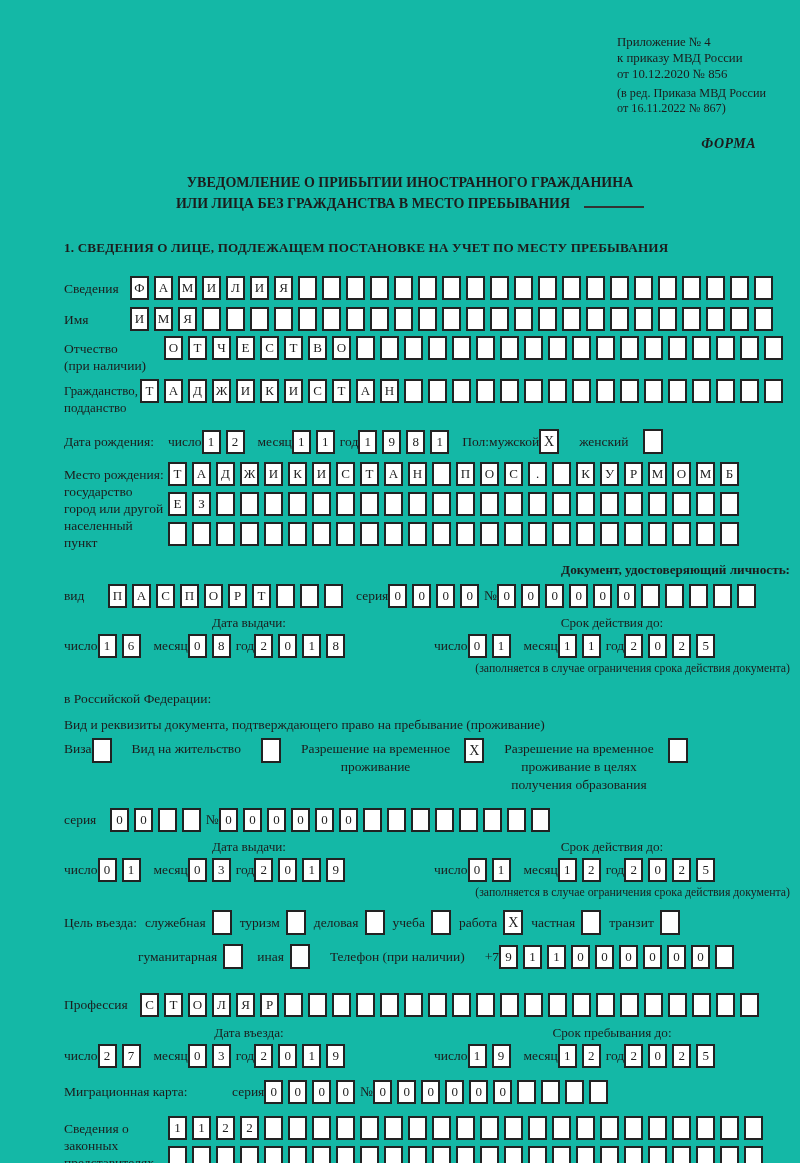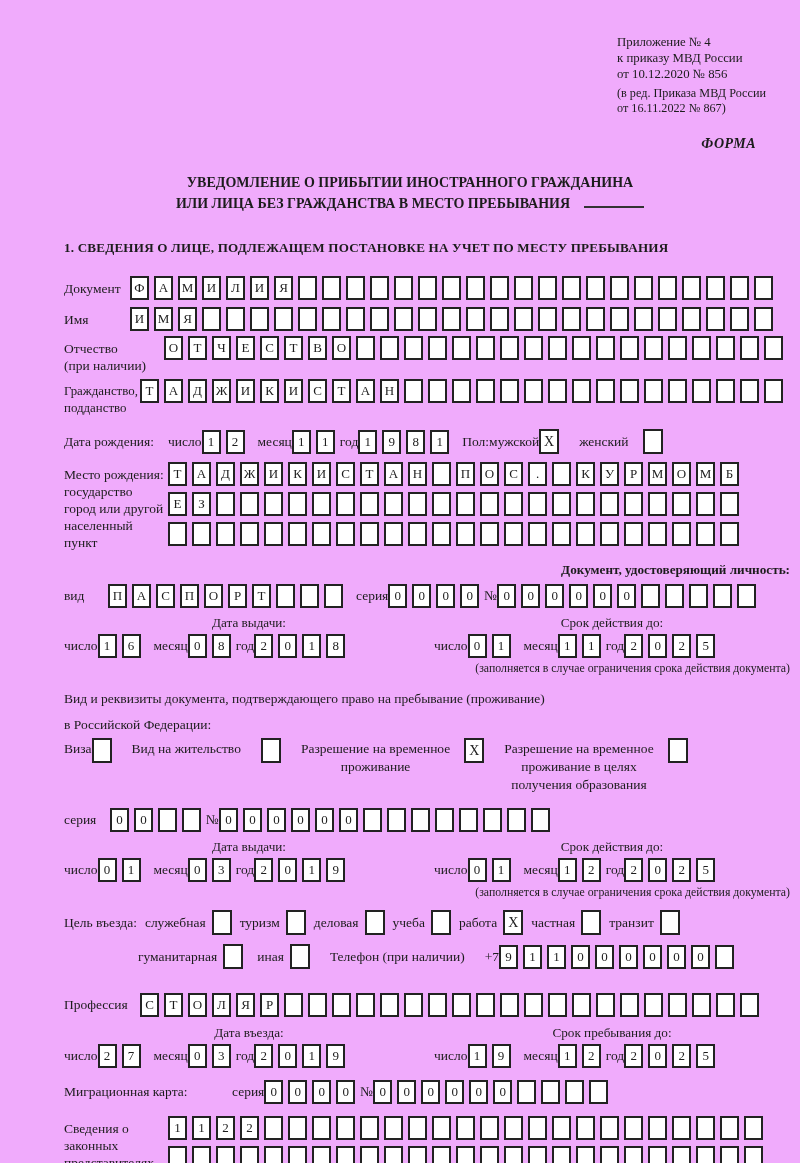--- a/index.html
+++ b/index.html
@@ -1,18 +1,18 @@
 <!DOCTYPE html>
 <html><head>
 <meta charset="utf-8">
 <style>
   * { margin:0; padding:0; box-sizing:border-box; }
   html,body { background:#e9e9e9; }
   .doc {
-    width:800px; height:1163px; margin:0 auto; background:#f0abfc; color:#1c1c1c;
+    width:800px; height:1163px; margin:0 auto; background:#14b8a6; color:#1c1c1c;
     font-family:"Liberation Serif","DejaVu Serif",serif; font-size:13.5px;
     padding:34px 10px 16px 64px; position:relative; overflow:hidden;
   }
   .hdr { margin-left:553px; line-height:16px; font-size:12.8px; }
   .hdr-edition { margin-top:4px; font-size:12.2px; line-height:15px; }
   .form-label { text-align:right; padding-right:34px; font-weight:bold; font-size:14px; margin-top:20px; letter-spacing:.5px;font-style:italic; }
   .title { text-align:center; font-weight:bold; font-size:14px; line-height:21px; margin-top:20px; margin-left:-34px; }
   .title-underline { display:inline-block; width:60px; border-bottom:2.5px solid #333; height:14px; margin-left:14px; }
   .section-heading { font-weight:bold; font-size:13.1px; margin-top:26px; margin-bottom:20px; letter-spacing:.2px; }
 
@@ -67,21 +67,21 @@
   <div class="form-label">ФОРМА</div>
 
   <div class="title">
     <div>УВЕДОМЛЕНИЕ О ПРИБЫТИИ ИНОСТРАННОГО ГРАЖДАНИНА</div>
     <div><span>ИЛИ ЛИЦА БЕЗ ГРАЖДАНСТВА В МЕСТО ПРЕБЫВАНИЯ</span><span class="title-underline"></span></div>
   </div>
 
   <div class="section-heading">1. СВЕДЕНИЯ О ЛИЦЕ, ПОДЛЕЖАЩЕМ ПОСТАНОВКЕ НА УЧЕТ ПО МЕСТУ ПРЕБЫВАНИЯ</div>
 
   <div class="frow mb7">
-    <div class="flabel w66">Документ</div>
+    <div class="flabel w66">Сведения</div>
     <div class="cellrow">
         <span class="cell">Ф</span>
         <span class="cell">А</span>
         <span class="cell">М</span>
         <span class="cell">И</span>
         <span class="cell">Л</span>
         <span class="cell">И</span>
         <span class="cell">Я</span>
         <span class="cell"></span>
         <span class="cell"></span>
@@ -412,22 +412,22 @@
           <span class="cell">2</span>
           <span class="cell">0</span>
           <span class="cell">2</span>
           <span class="cell">5</span>
         </span>
     </div>
   </div>
   <div class="note">(заполняется в случае ограничения срока действия документа)</div>
 
   <div class="intro">
+    <div>в Российской Федерации:</div>
     <div>Вид и реквизиты документа, подтверждающего право на пребывание (проживание)</div>
-    <div>в Российской Федерации:</div>
   </div>
 
   <div class="permit-row">
     <span class="permit-lbl">Виза</span>
     <span class="cbox"></span>
       <span class="gap20"></span>
     <span class="permit-lbl">Вид на жительство</span>
       <span class="gap20"></span>
     <span class="cbox"></span>
       <span class="gap20"></span>

